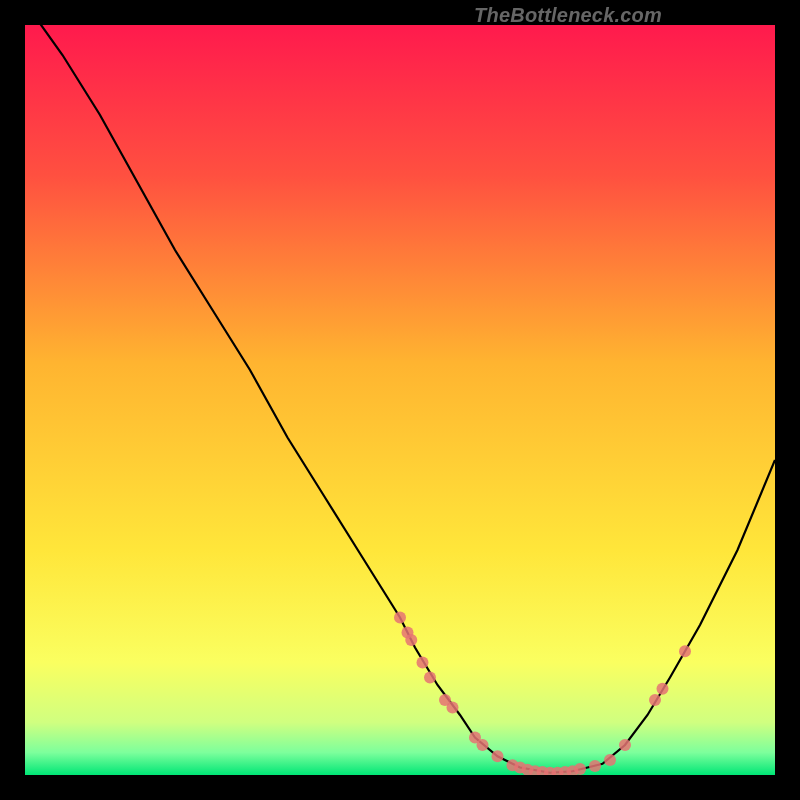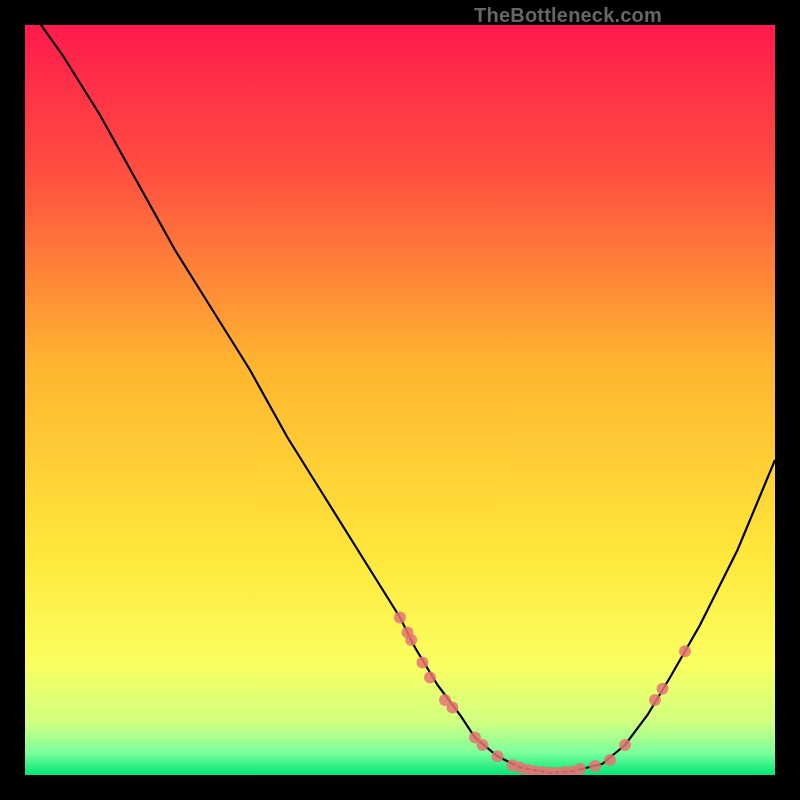--- a/index.html
+++ b/index.html
@@ -8,20 +8,21 @@
     width: 800px;
     height: 800px;
     background: #000;
     font-family: Arial, Helvetica, sans-serif;
     overflow: hidden;
   }
   .frame {
     position: relative;
     width: 672px;
     height: 800px;
+    font-style: italic;
   }
   .watermark {
     position: absolute;
     top: 4px;
     right: 10px;
     color: #666;
     font-size: 20px;
     font-weight: bold;
     letter-spacing: 0.2px;
     z-index: 5;

